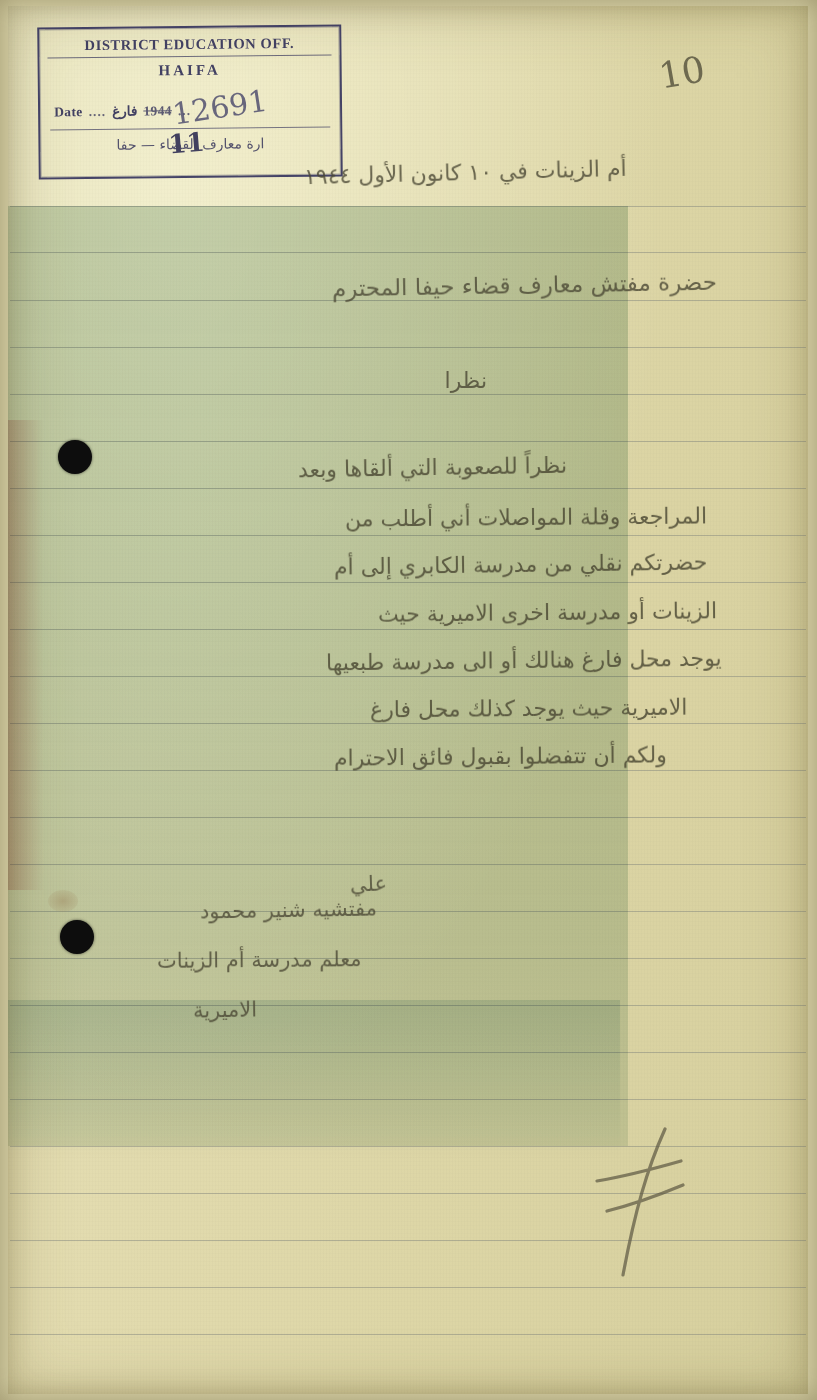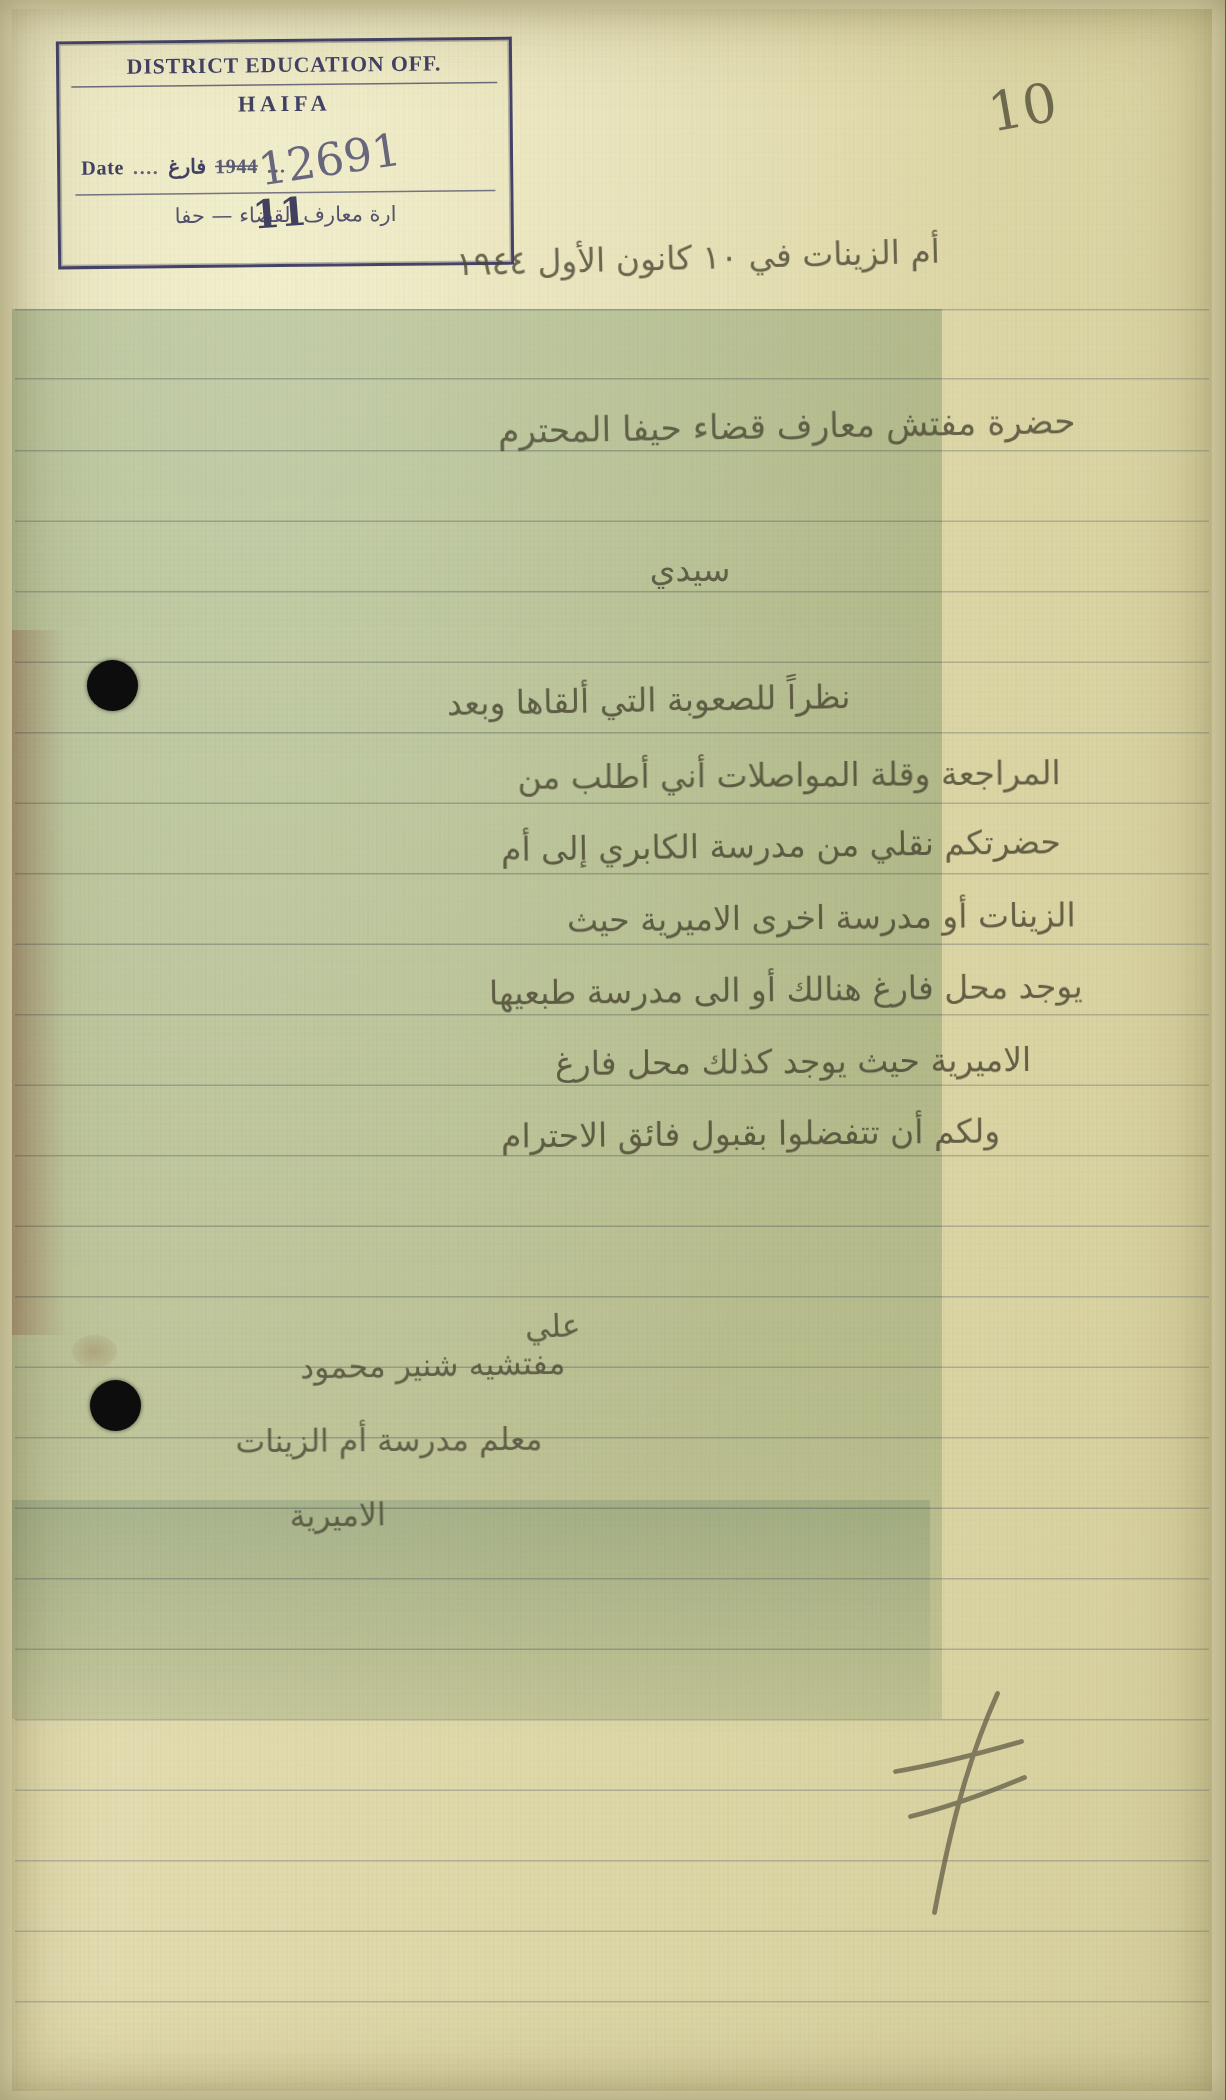--- a/index.html
+++ b/index.html
@@ -295,21 +295,21 @@
     <div class="stamp-refno">12691</div>
     <div class="stamp-day">11</div>
   </div>
 
   <div class="folio">10</div>
 
   <div class="hw" style="right:190px; top:160px; font-size:22px; transform:rotate(-1.5deg);">أم الزينات في ١٠ كانون الأول ١٩٤٤</div>
 
   <div class="hw" style="right:100px; top:272px; font-size:23px; transform:rotate(-1deg);">حضرة مفتش معارف قضاء حيفا المحترم</div>
 
-  <div class="hw" style="right:330px; top:368px; font-size:22px;">سيدي</div>
+  <div class="hw" style="right:330px; top:368px; font-size:22px;">نظرا</div>
 
   <div class="hw l" style="right:250px; top:455px; font-size:22px; transform:rotate(-1deg);">نظراً للصعوبة التي ألقاها وبعد</div>
   <div class="hw l" style="right:110px; top:505px; font-size:22px; transform:rotate(-0.5deg);">المراجعة وقلة المواصلات أني أطلب من</div>
   <div class="hw l" style="right:110px; top:552px; font-size:22px; transform:rotate(-0.8deg);">حضرتكم نقلي من مدرسة الكابري إلى أم</div>
   <div class="hw l" style="right:100px; top:600px; font-size:22px; transform:rotate(-0.6deg);">الزينات أو مدرسة اخرى الاميرية حيث</div>
   <div class="hw l" style="right:95px; top:648px; font-size:22px; transform:rotate(-0.7deg);">يوجد محل فارغ هنالك أو الى مدرسة طبعيها</div>
   <div class="hw l" style="right:130px; top:696px; font-size:22px; transform:rotate(-0.5deg);">الاميرية حيث يوجد كذلك محل فارغ</div>
   <div class="hw l" style="right:150px; top:744px; font-size:22px; transform:rotate(-0.6deg);">ولكم أن تتفضلوا بقبول فائق الاحترام</div>
 
   <div class="hw" style="right:430px; top:872px; font-size:21px; transform:rotate(-2deg);">علي</div>

